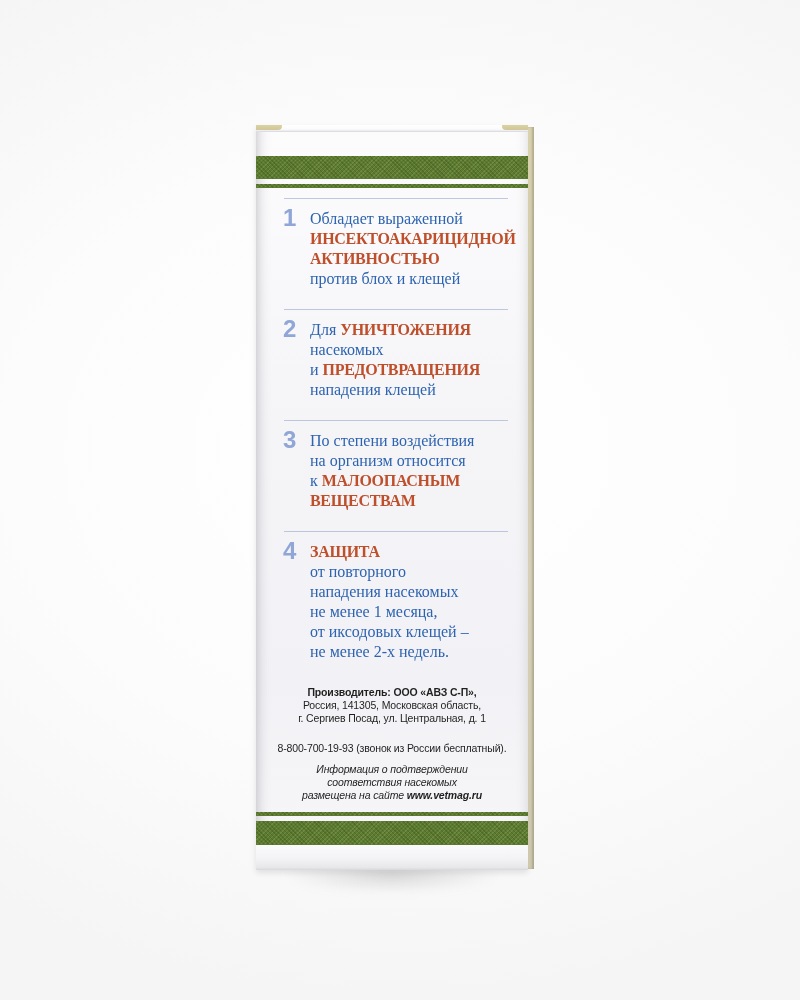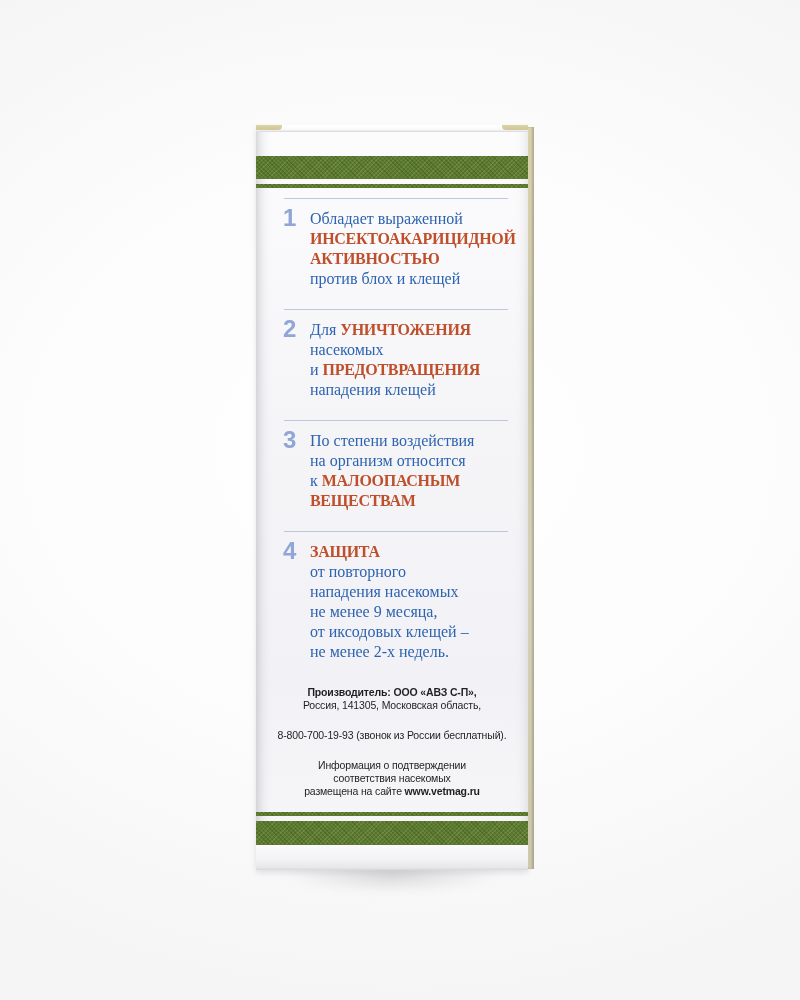--- a/index.html
+++ b/index.html
@@ -97,21 +97,21 @@
   .footer {
     margin-top: 14px;
     text-align: center;
     color: var(--footer-text, #1f1f1f);
     font-size: 10.5px;
     line-height: 13px;
     letter-spacing: -0.15px;
   }
   .footer .bold { font-weight: bold; }
   .footer .phone { margin-top: 17px; font-size: 10.5px; white-space: nowrap; }
-  .footer .info  { margin-top: 17px; }
+  .footer .info  { margin-top: 8px; font-style: italic; }
 </style>
 </head>
 <body>
 
 <div class="scene">
   <div class="floor-shadow"></div>
 
   <div class="box">
     <div class="flap-edge">
       <span class="flap-corner left"></span>
@@ -154,30 +154,31 @@
               <div class="line"><span class="seg-orange">ВЕЩЕСТВАМ</span></div>
             </div>
           </div>
           <div class="sep"></div>
           <div class="item">
             <div class="num">4</div>
             <div class="lines">
               <div class="line"><span class="seg-orange">ЗАЩИТА</span></div>
               <div class="line"><span class="seg-blue">от повторного</span></div>
               <div class="line"><span class="seg-blue">нападения насекомых</span></div>
-              <div class="line"><span class="seg-blue">не менее 9 месяца,</span></div>
+              <div class="line"><span class="seg-blue">не менее 1 месяца,</span></div>
               <div class="line"><span class="seg-blue">от иксодовых клещей –</span></div>
               <div class="line"><span class="seg-blue">не менее 2-х недель.</span></div>
             </div>
           </div>
         </div>
 
       <div class="footer">
         <div class="bold">Производитель: ООО «АВЗ С-П»,</div>
         <div>Россия, 141305, Московская область,</div>
+        <div>г. Сергиев Посад, ул. Центральная, д. 1</div>
         <div class="phone">8-800-700-19-93 (звонок из России бесплатный).</div>
         <div class="info">
           <div>Информация о подтверждении</div>
           <div>соответствия насекомых</div>
           <div><span>размещена на сайте </span><span class="bold">www.vetmag.ru</span></div>
         </div>
       </div>
     </div>
 
     <div class="band-thin"></div>

